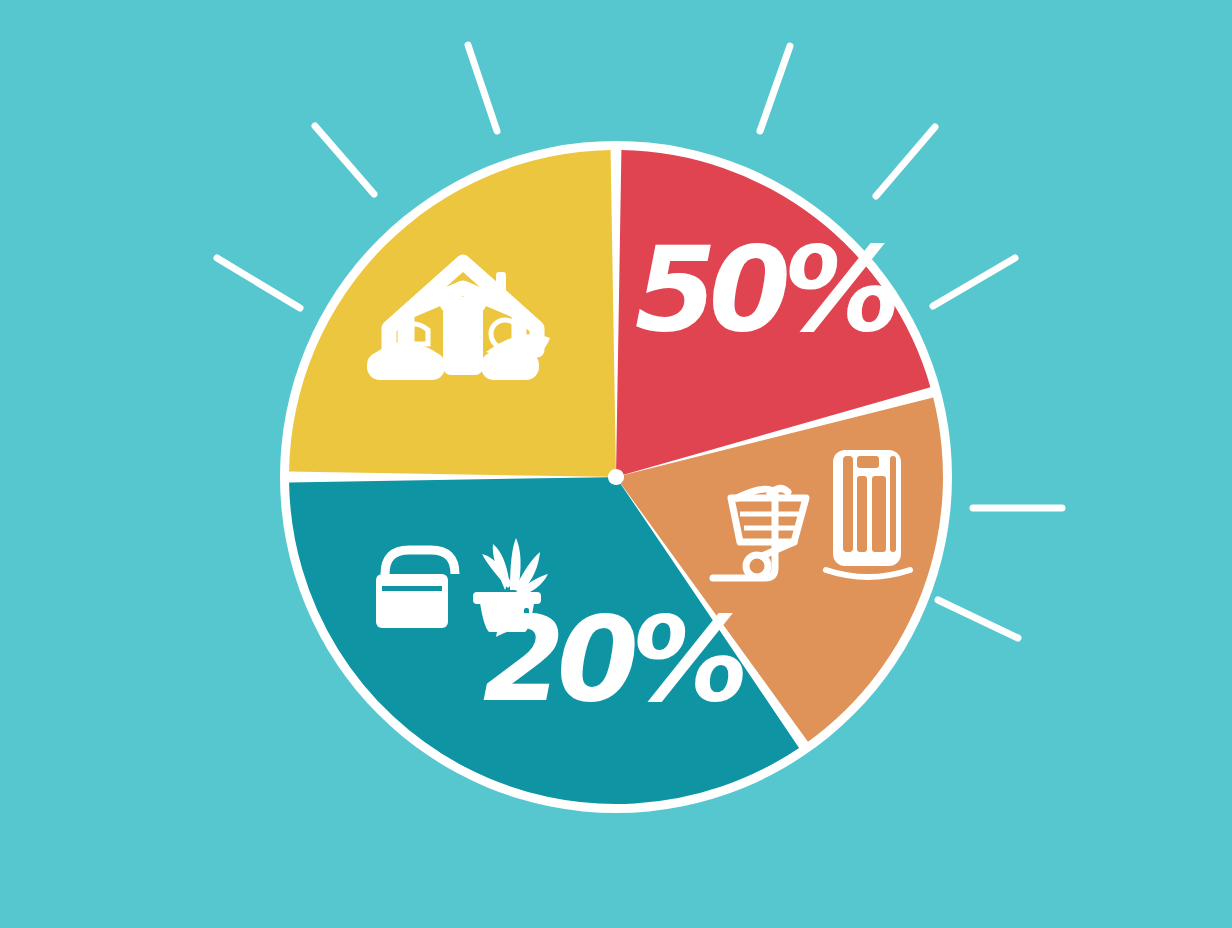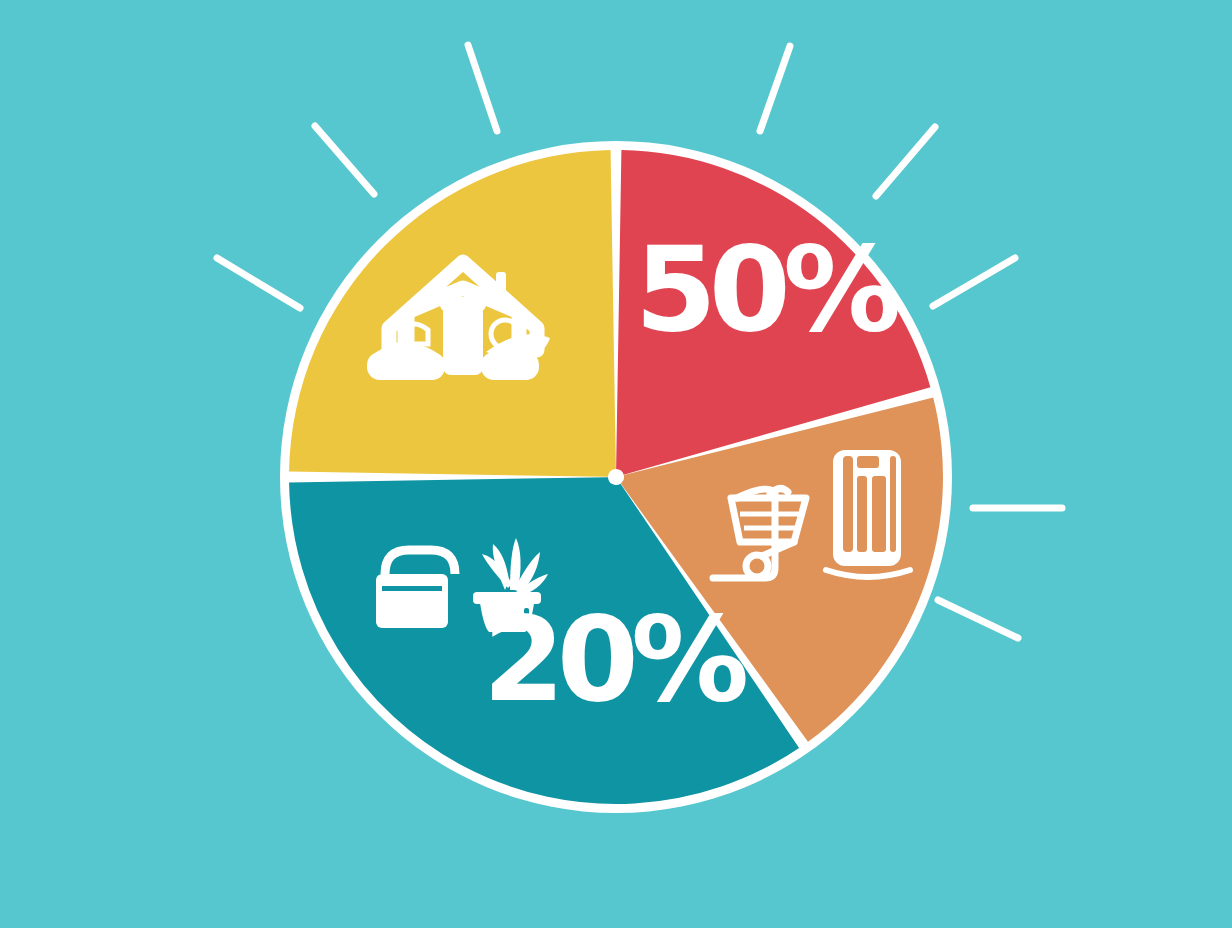--- a/index.html
+++ b/index.html
@@ -12,20 +12,21 @@
     height: 928px;
     overflow: hidden;
     font-family: "Liberation Sans", sans-serif;
     background: #57c7cf;
   }
   #stage {
     position: relative;
     width: 1018px;
     height: 928px;
     background: #57c7cf;
+    font-style: italic;
   }
   #chart-svg {
     position: absolute;
     left: 0;
     top: 0;
     width: 1232px;
     height: 928px;
     display: block;
   }
   .slice-label {

